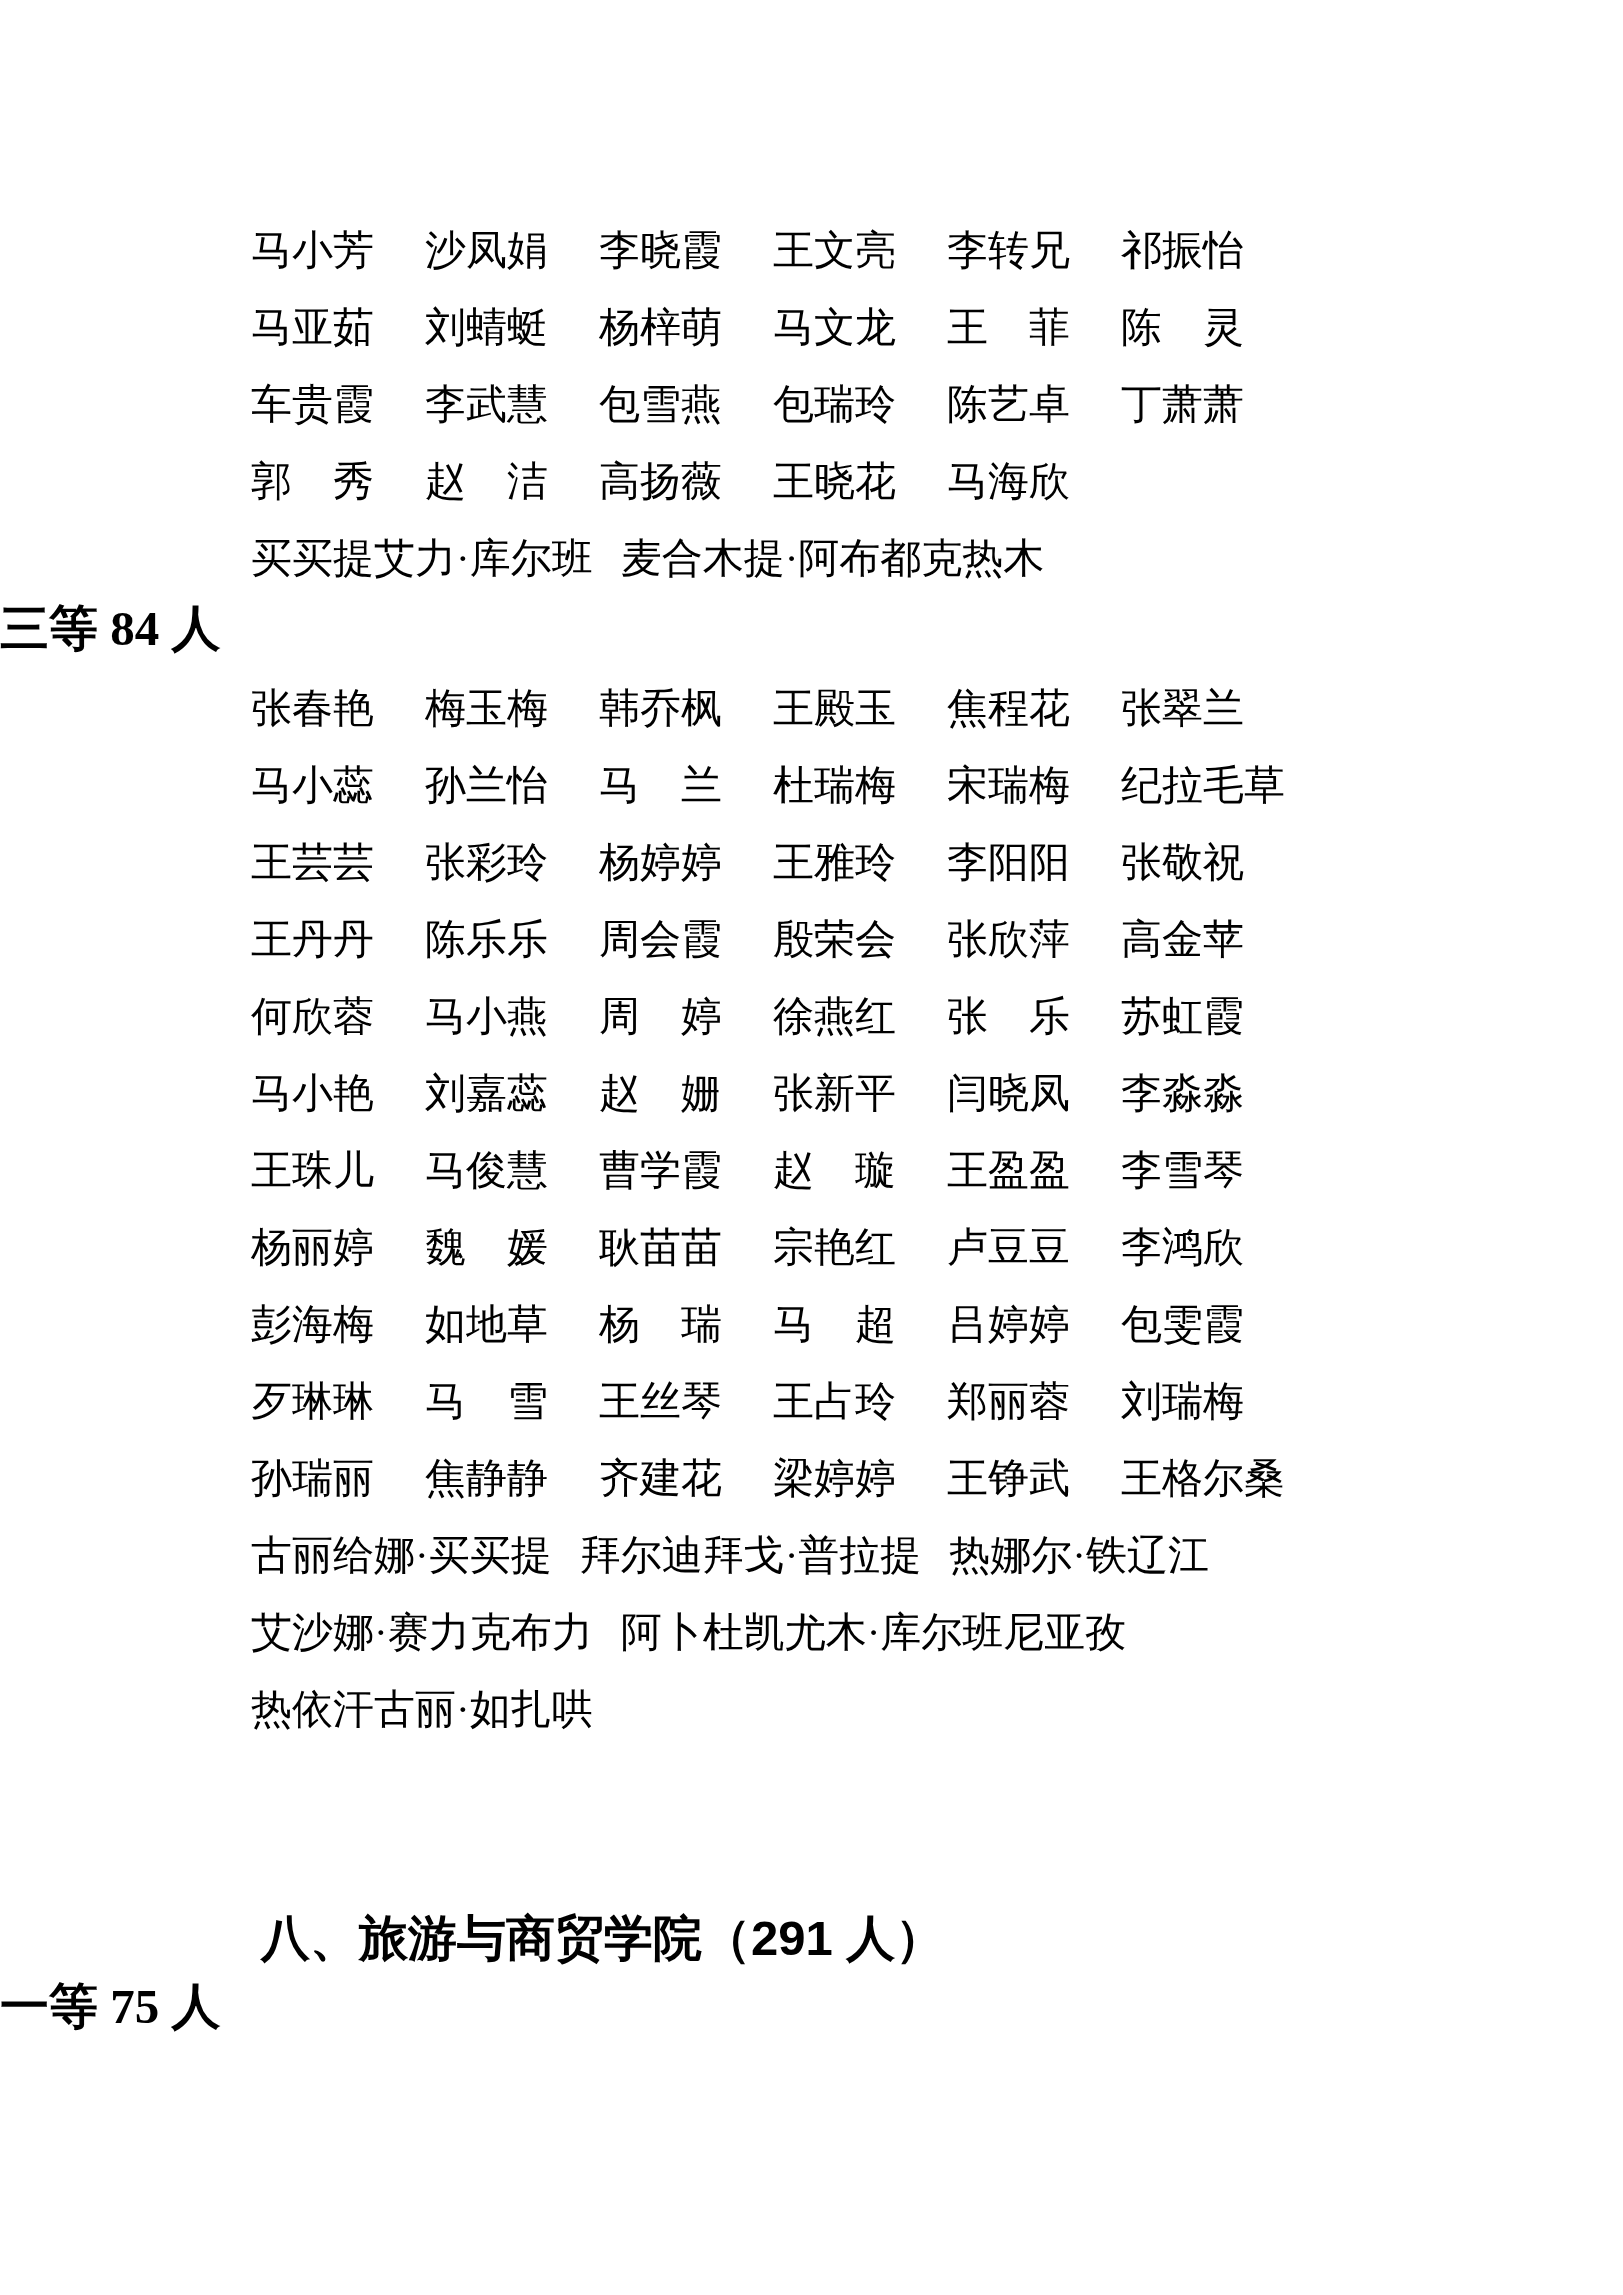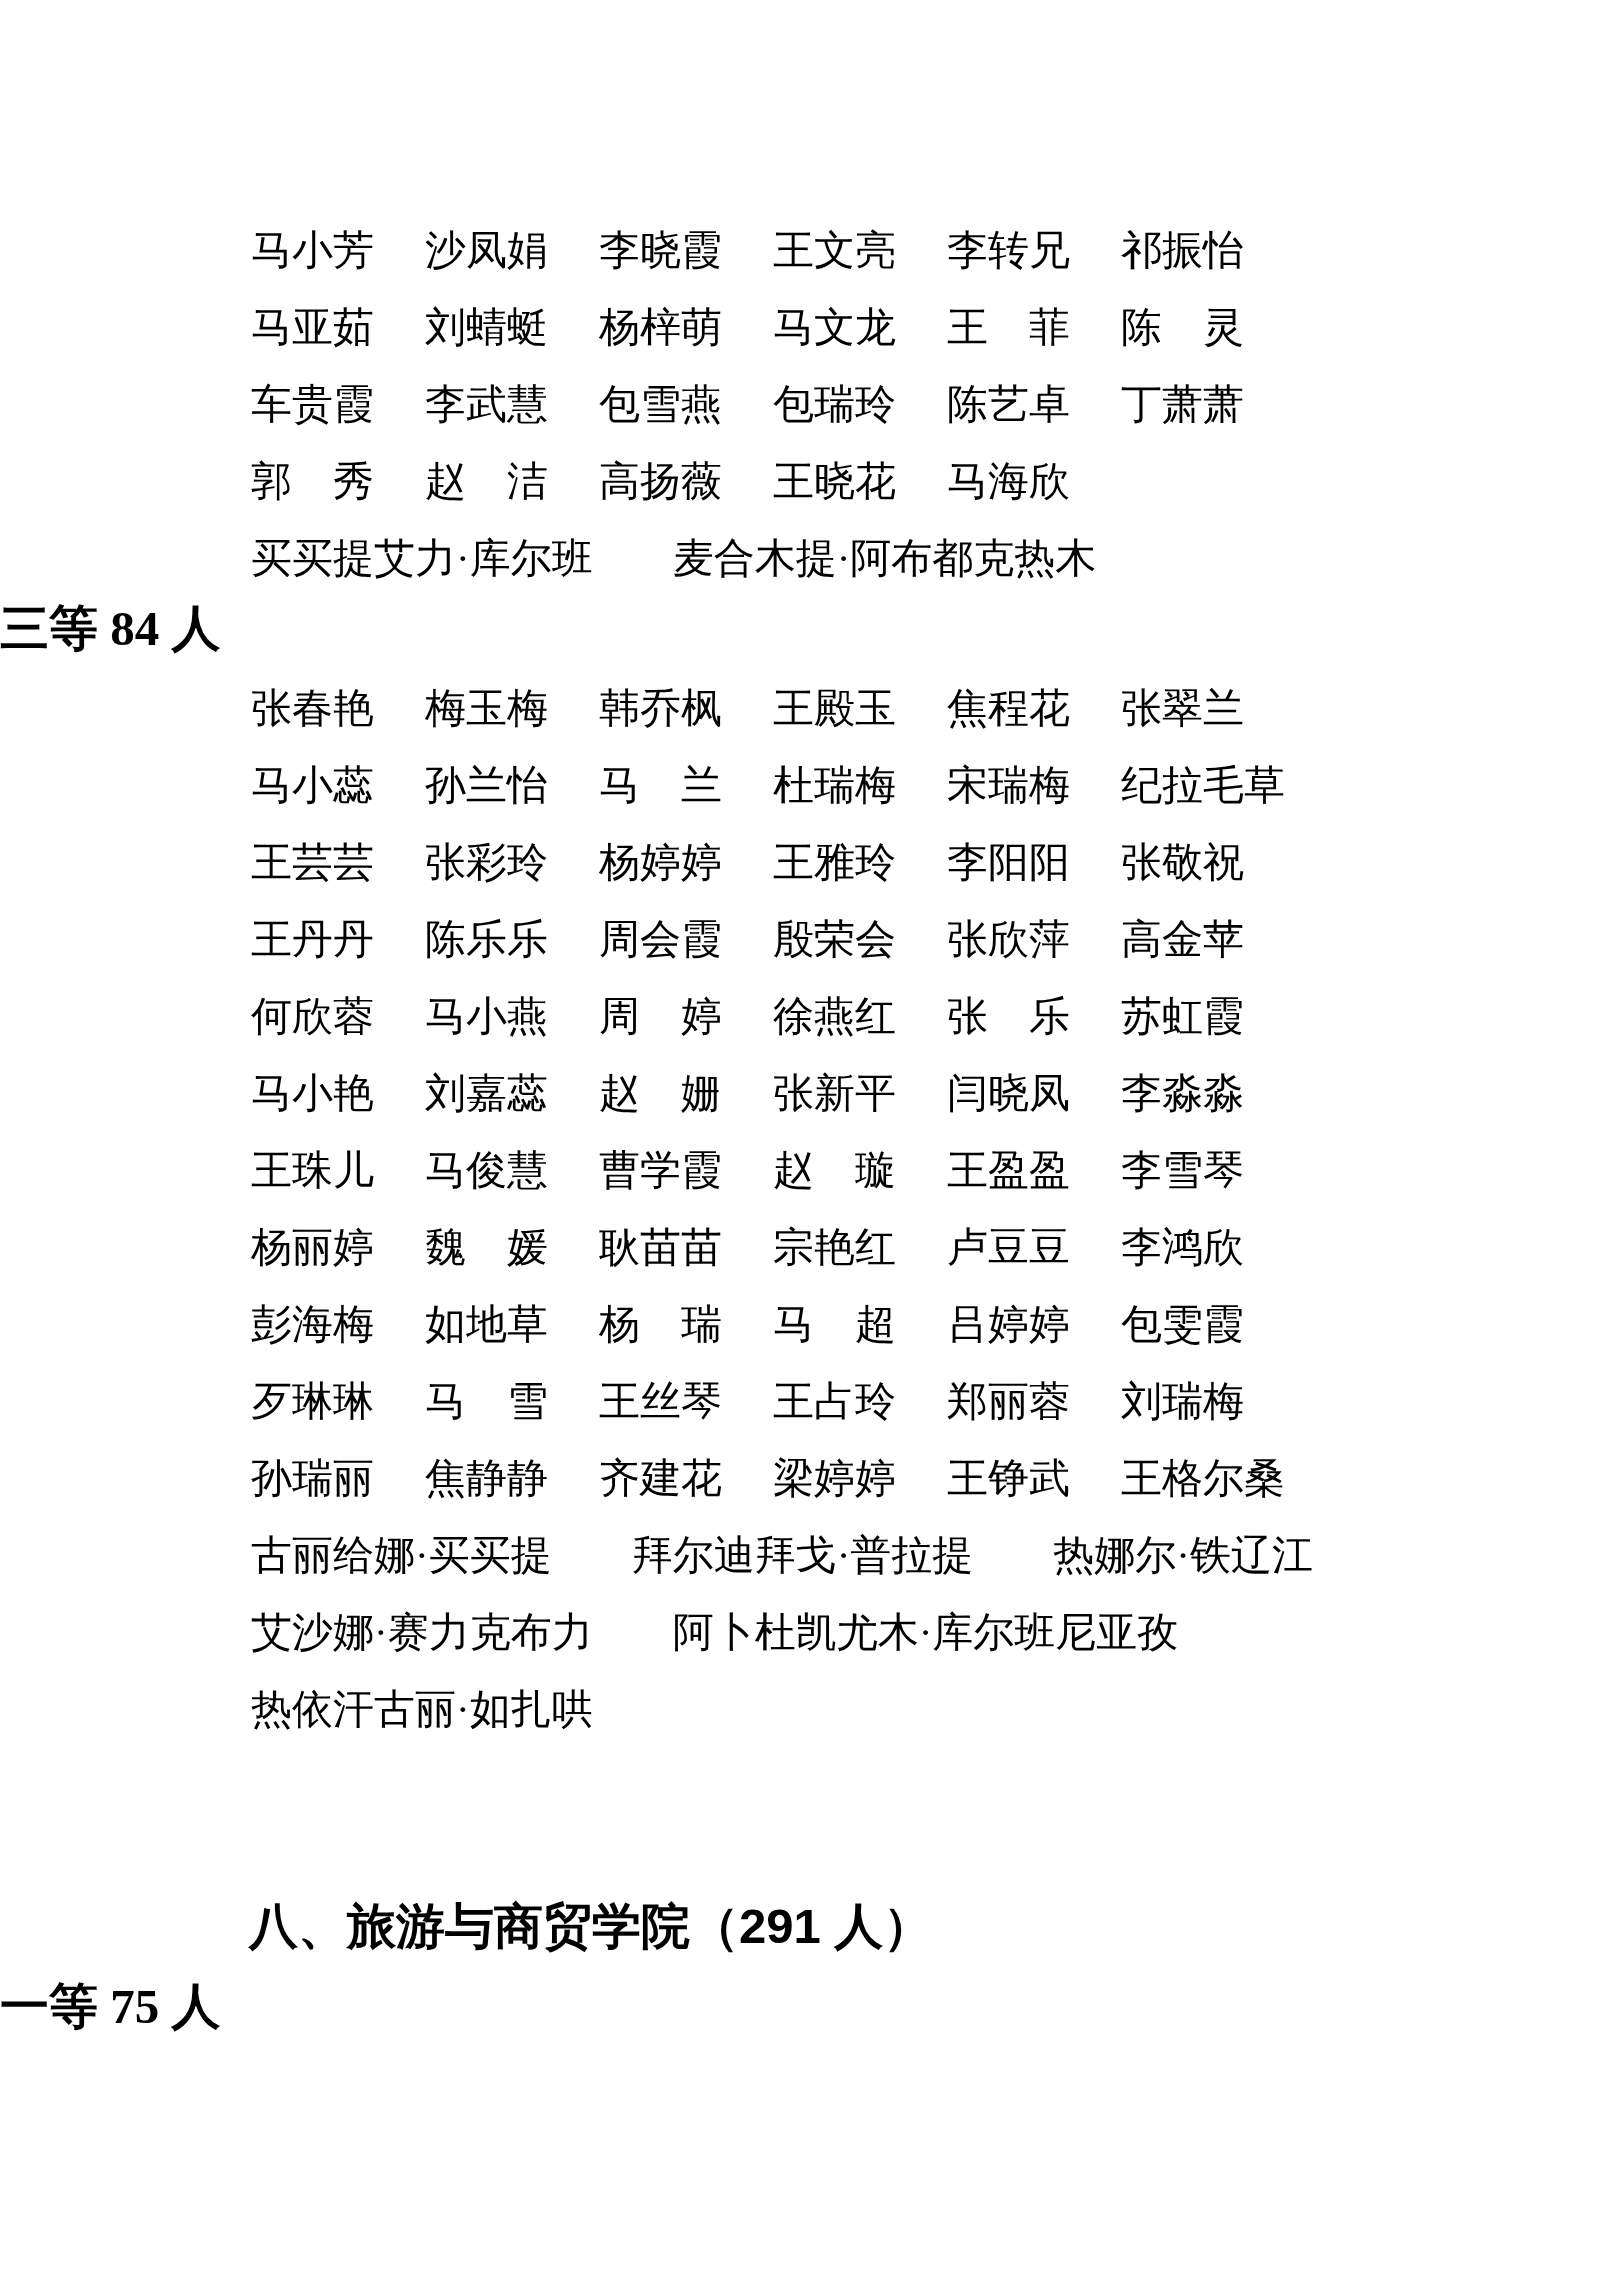--- a/index.html
+++ b/index.html
@@ -24,38 +24,38 @@
     font-size:41px;
     line-height:77px;
     white-space:nowrap;
   }
   .name-row.grid .name{
     flex:0 0 174px;
     width:174px;
     text-align:left;
   }
   .name-row.free{
-    column-gap:80px;
+    column-gap:28px;
   }
   .center-heading{
     position:absolute;
     left:0;
     width:100%;
     margin:0;
     text-align:left;
     font-weight:bold;
     font-size:49px;
     height:82px;
     line-height:82px;
     font-family:"Liberation Serif","DejaVu Serif",serif;
   }
   .left-heading{
     position:absolute;
     left:245px;
-    margin:4px;
+    margin:16px;
     font-weight:bold;
     font-size:49px;
     height:72px;
     line-height:72px;
     font-family:"Liberation Sans","DejaVu Sans",sans-serif;
   }
 </style>
 </head>
 <body>
 

